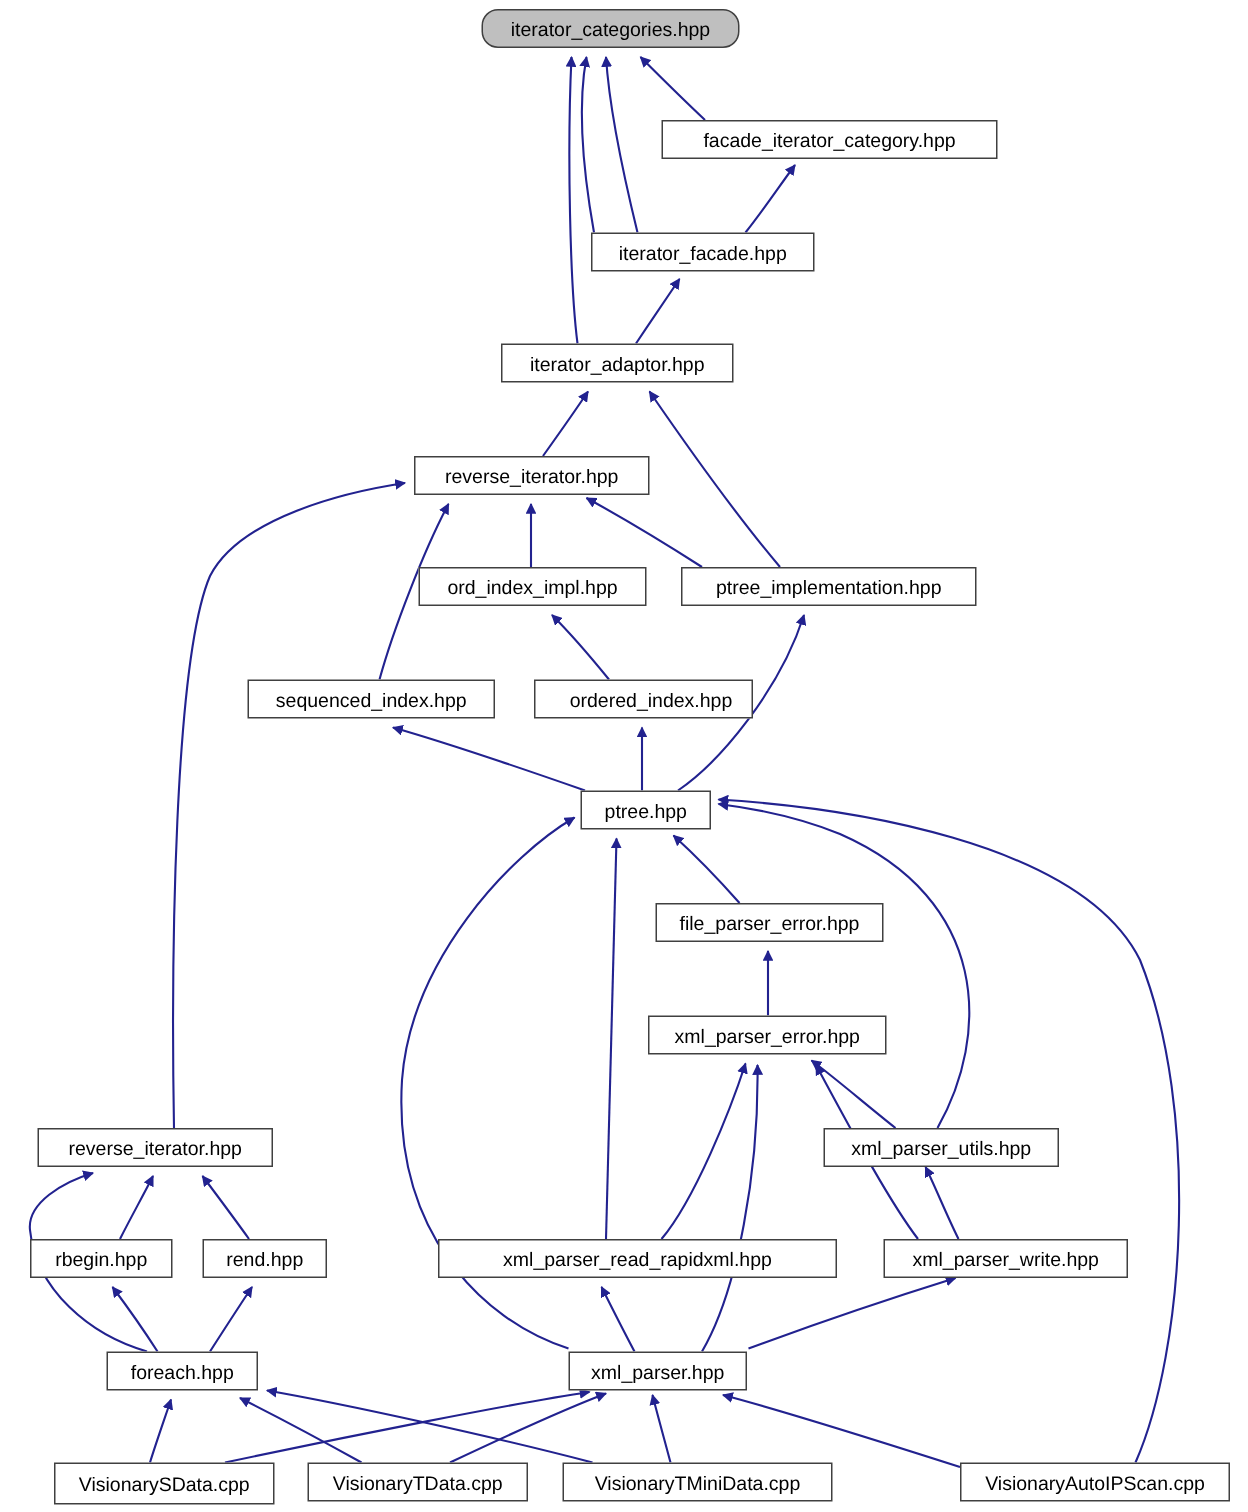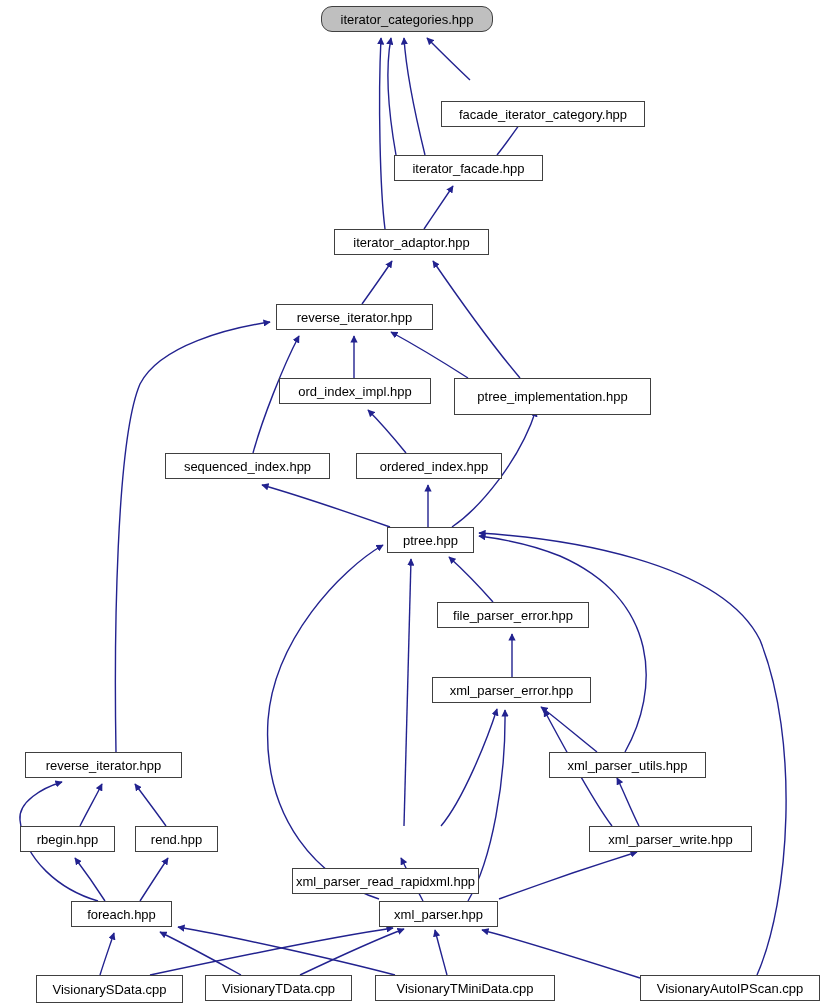--- a/index.html
+++ b/index.html
@@ -97,36 +97,36 @@
         <path d="M 395 975 C 330 958, 230 936, 178 927" fill="none" stroke="#22228f" stroke-width="1.4" marker-end="url(#arrowhead)"></path>
         <path d="M 447 975 C 443 960, 438 942, 435 930" fill="none" stroke="#22228f" stroke-width="1.4" marker-end="url(#arrowhead)"></path>
         <path d="M 640 978 C 590 962, 520 940, 482 930" fill="none" stroke="#22228f" stroke-width="1.4" marker-end="url(#arrowhead)"></path>
         <path d="M 757 975 C 790 900, 800 740, 760 640 C 720 560, 560 538, 479 533" fill="none" stroke="#22228f" stroke-width="1.4" marker-end="url(#arrowhead)"></path>
       </g>
   </svg>
   <div id="nodes-group">
       <div class="node current" style="left: 321px; top: 6px; width: 172px; height: 26px; border-radius: 11px;">
         <span class="node-label">iterator_categories.hpp</span>
       </div>
-      <div class="node" style="left: 441px; top: 80px; width: 204px; height: 26px; margin-top: 21px;">
+      <div class="node" style="left: 441px; top: 80px; width: 224px; height: 26px;">
         <span class="node-label">facade_iterator_category.hpp</span>
       </div>
       <div class="node" style="left: 394px; top: 155px; width: 149px; height: 26px;">
         <span class="node-label">iterator_facade.hpp</span>
       </div>
       <div class="node" style="left: 334px; top: 229px; width: 155px; height: 26px;">
         <span class="node-label">iterator_adaptor.hpp</span>
       </div>
       <div class="node" style="left: 276px; top: 304px; width: 157px; height: 26px;">
         <span class="node-label">reverse_iterator.hpp</span>
       </div>
       <div class="node" style="left: 279px; top: 378px; width: 152px; height: 26px;">
         <span class="node-label">ord_index_impl.hpp</span>
       </div>
-      <div class="node" style="left: 454px; top: 378px; width: 197px; height: 37px;">
+      <div class="node" style="left: 454px; top: 378px; width: 197px; height: 26px;">
         <span class="node-label">ptree_implementation.hpp</span>
       </div>
       <div class="node" style="left: 165px; top: 453px; width: 165px; height: 26px;">
         <span class="node-label">sequenced_index.hpp</span>
       </div>
       <div class="node" style="left: 356px; top: 453px; width: 146px; height: 26px; padding-left: 10px;">
         <span class="node-label">ordered_index.hpp</span>
       </div>
       <div class="node" style="left: 387px; top: 527px; width: 87px; height: 26px; text-align: right;">
         <span class="node-label">ptree.hpp</span>
@@ -142,21 +142,21 @@
       </div>
       <div class="node" style="left: 549px; top: 752px; width: 157px; height: 26px;">
         <span class="node-label">xml_parser_utils.hpp</span>
       </div>
       <div class="node" style="left: 20px; top: 826px; width: 95px; height: 26px;">
         <span class="node-label">rbegin.hpp</span>
       </div>
       <div class="node" style="left: 135px; top: 826px; width: 83px; height: 26px;">
         <span class="node-label">rend.hpp</span>
       </div>
-      <div class="node" style="left: 292px; top: 868px; width: 187px; height: 26px;">
+      <div class="node" style="left: 292px; top: 826px; width: 266px; height: 26px;">
         <span class="node-label">xml_parser_read_rapidxml.hpp</span>
       </div>
       <div class="node" style="left: 589px; top: 826px; width: 163px; height: 26px;">
         <span class="node-label">xml_parser_write.hpp</span>
       </div>
       <div class="node" style="left: 71px; top: 901px; width: 101px; height: 26px;">
         <span class="node-label">foreach.hpp</span>
       </div>
       <div class="node" style="left: 379px; top: 901px; width: 119px; height: 26px;">
         <span class="node-label">xml_parser.hpp</span>

